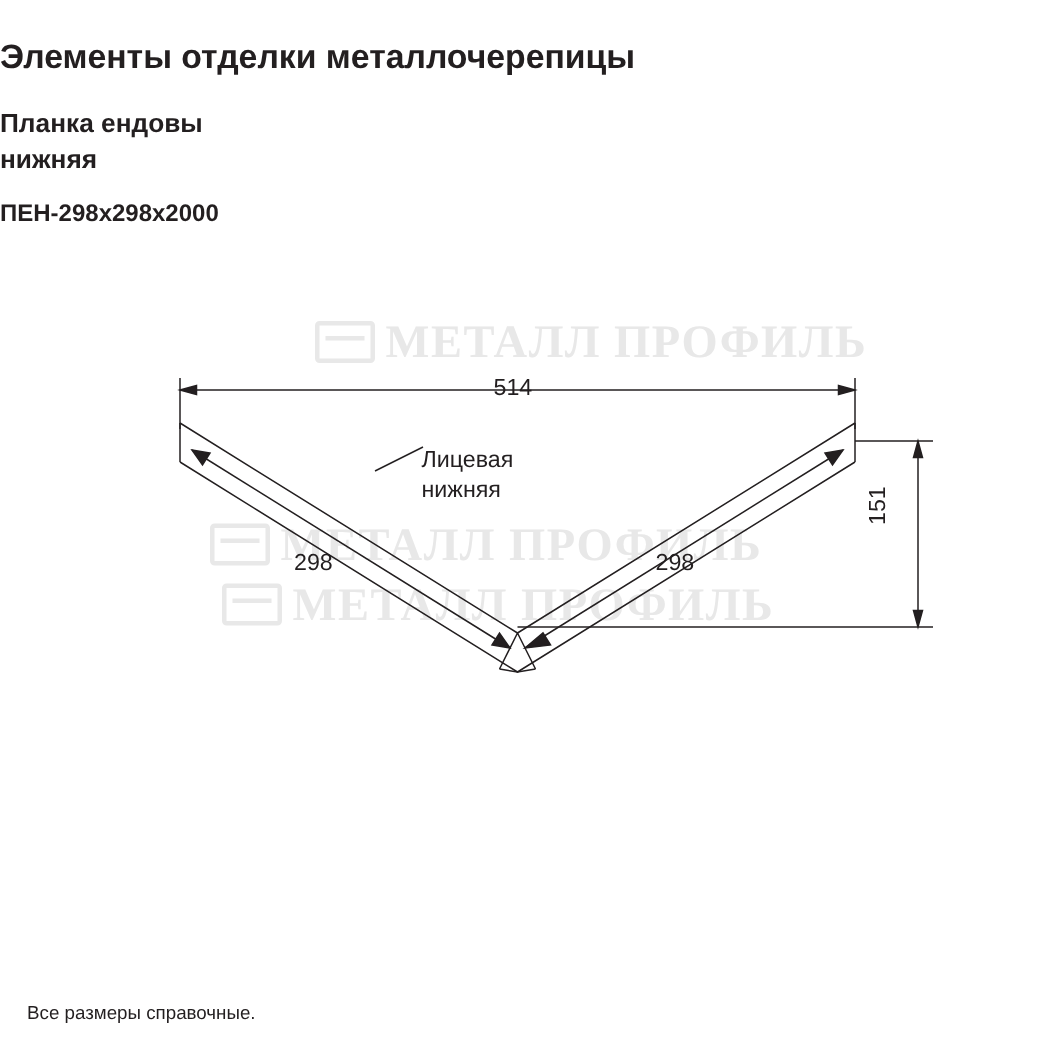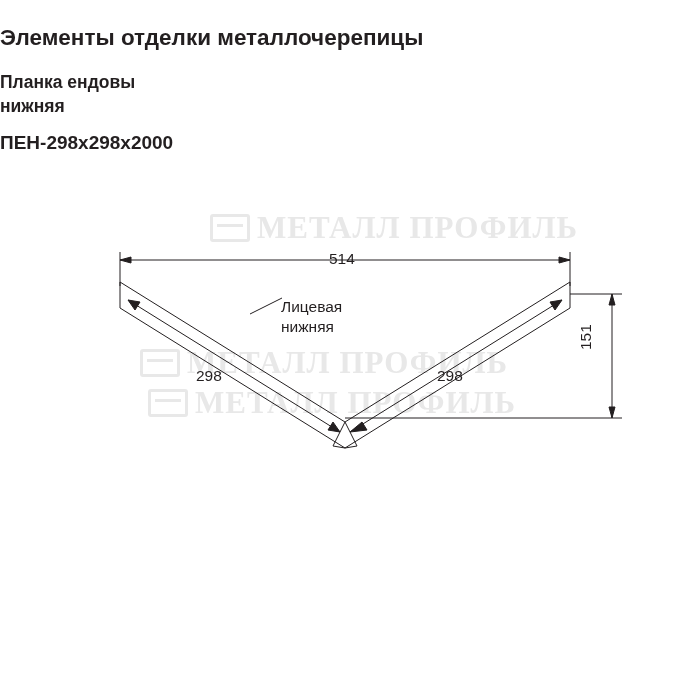--- a/index.html
+++ b/index.html
@@ -34,21 +34,21 @@
     line-height: 28px;
   }
   .sub-title {
     margin-top: 18px;
     font-size: 17.5px;
     font-weight: bold;
     line-height: 24px;
   }
   .code-title {
     margin-top: 14px;
-    font-size: 19px;
+    font-size: 16px;
     font-weight: bold;
     line-height: 22px;
   }
   .drawing {
     position: absolute;
     top: 190px;
     left: 0;
     width: 700px;
     height: 390px;
   }
@@ -173,15 +173,16 @@
     <div class="label label-298-left">298</div>
     <div class="label label-298-right">298</div>
     <div class="label label-151">151</div>
     <div class="label label-face">
       <div>Лицевая</div>
       <div>нижняя</div>
     </div>
   </div>
 
   <div class="notes">
+    <div>Все размеры справочные.</div>
   </div>
 
 </div>
 
 </body></html>

